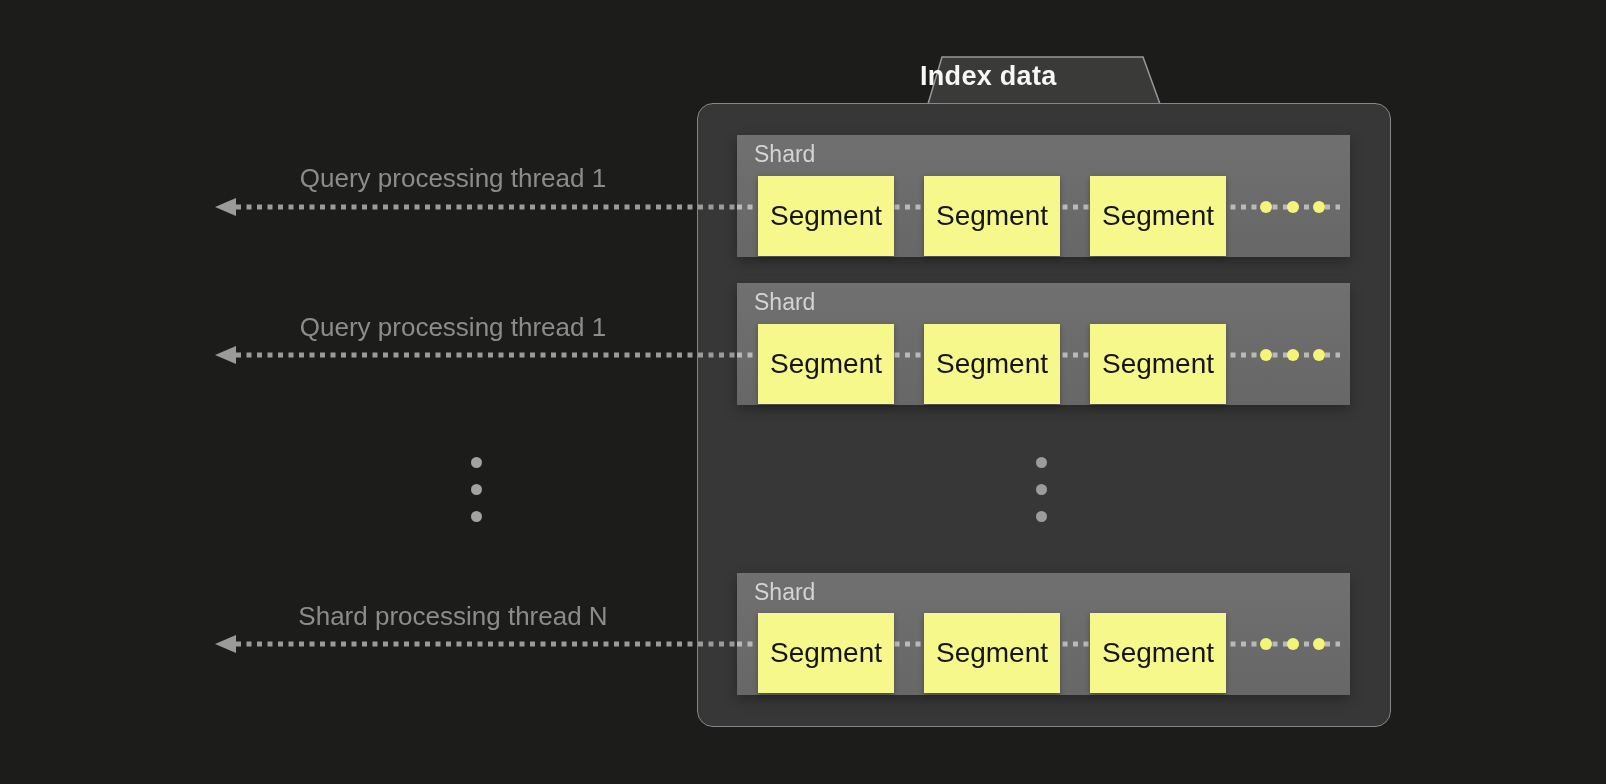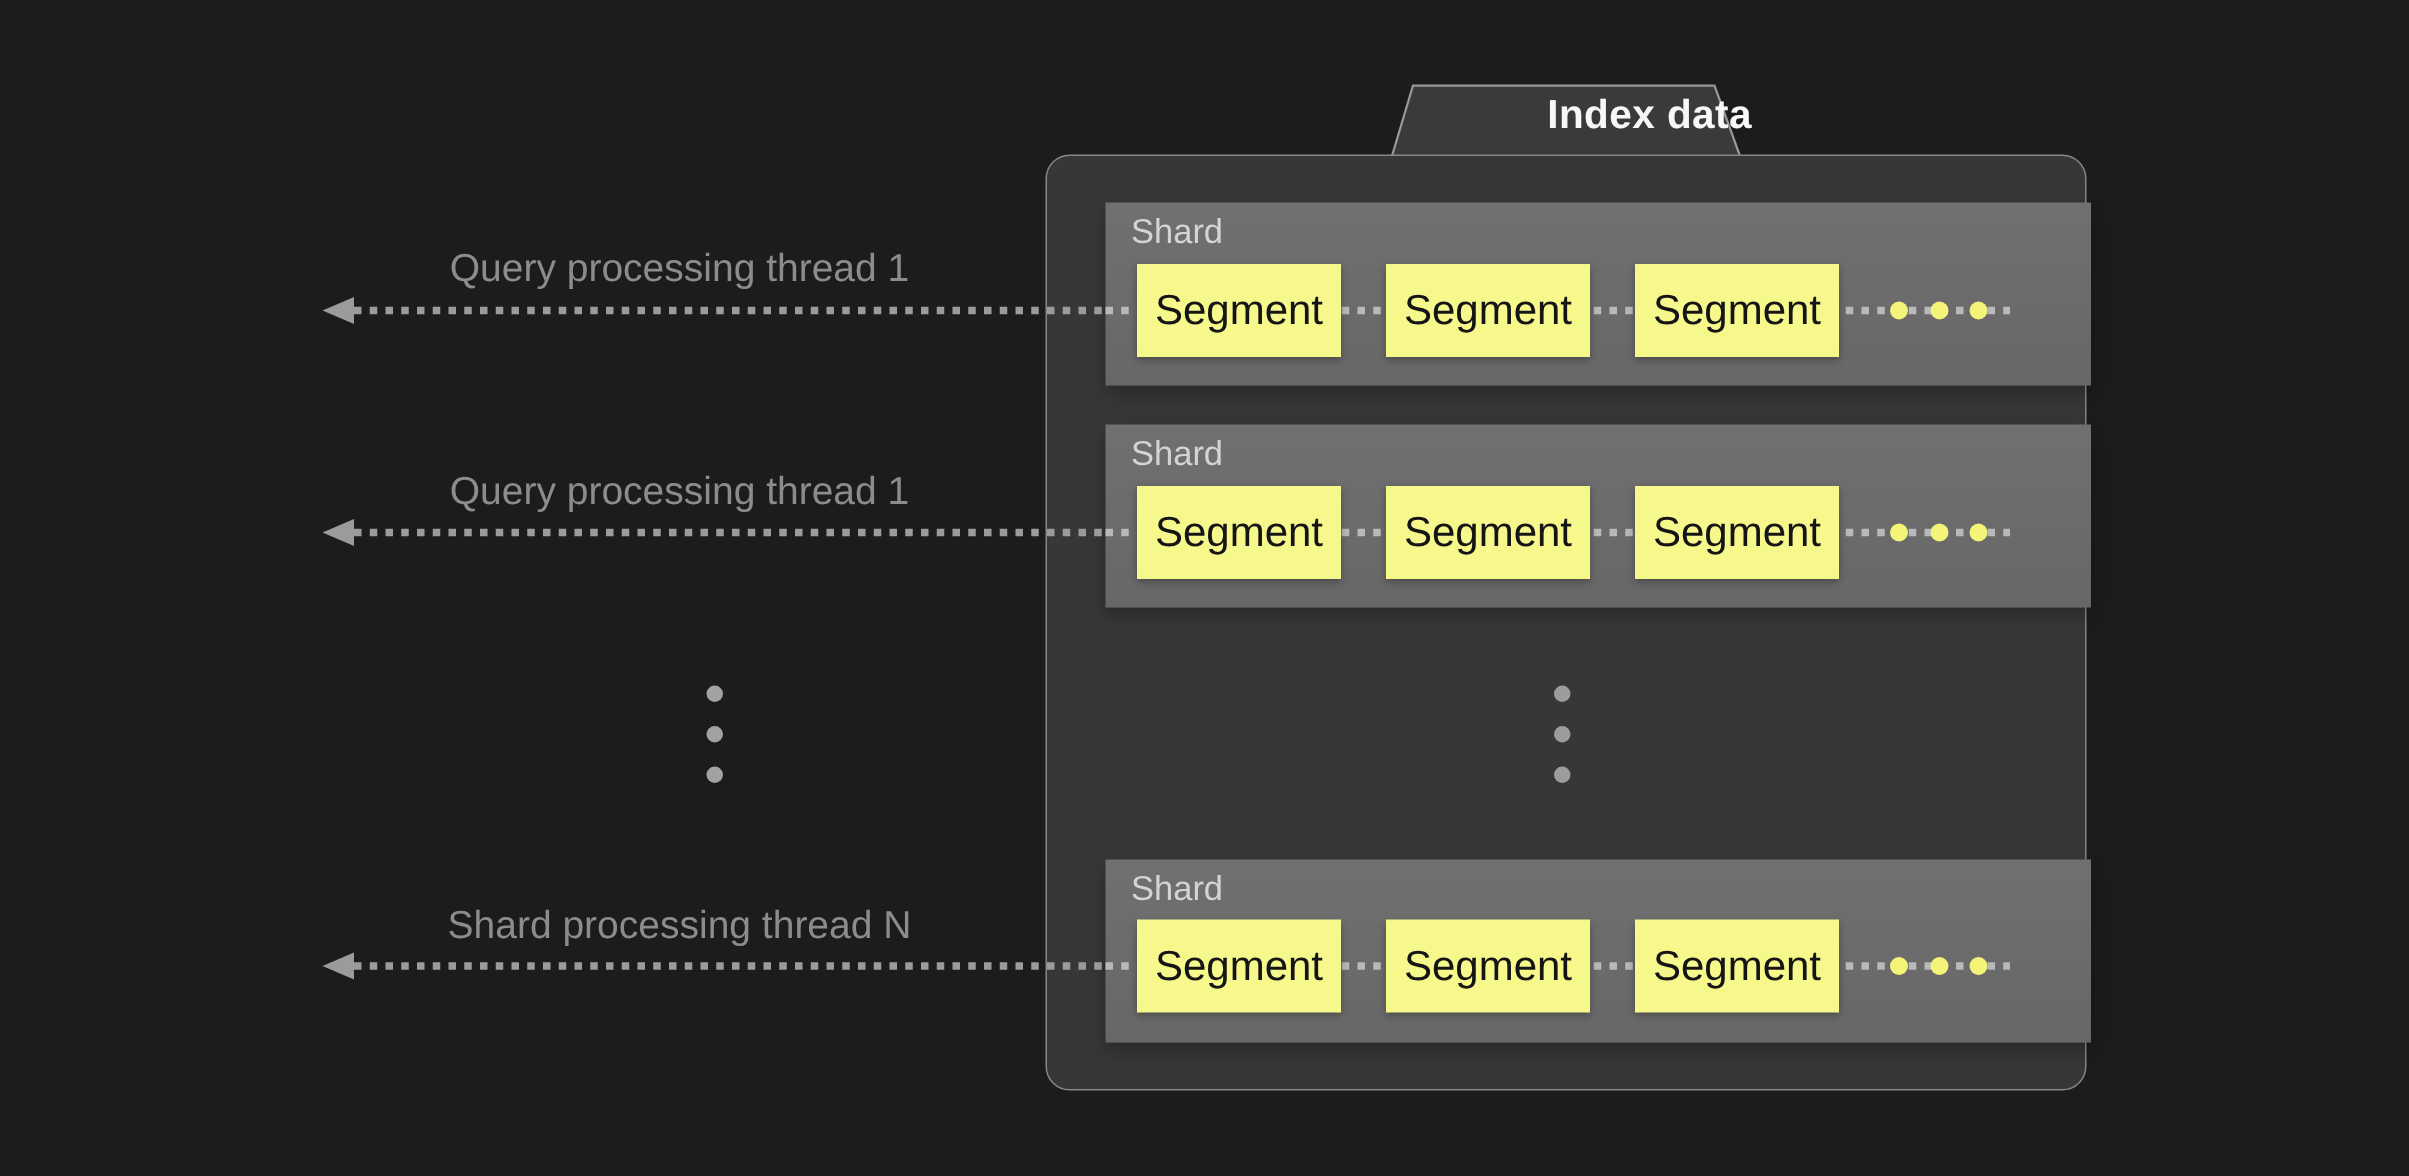--- a/index.html
+++ b/index.html
@@ -19,21 +19,21 @@
     top: 55px;
     width: 248px;
     height: 50px;
     z-index: 1;
   }
   .tab svg { display: block; }
   .tab-label {
     position: absolute;
     left: 0; top: 6px;
     width: 100%;
-    text-align: right;
+    text-align: left;
     color: #f7f7f7;
     font-size: 27px;
     font-weight: 600;
     letter-spacing: 0.3px;
   }
 
   
   .container-box {
     position: absolute;
     left: 697px;
@@ -49,21 +49,20 @@
 
   
   .shard {
     position: absolute;
     left: 737px;
     width: 613px;
     height: 122px;
     background: linear-gradient(#707070, #676767);
     box-shadow: 0 5px 12px rgba(0,0,0,0.28);
     z-index: 3;
-    padding-left: 44px;
   }
   .shard-1 { top: 135px; }
   .shard-2 { top: 283px; }
   .shard-3 { top: 573px; }
   .shard-label {
     position: absolute;
     left: 17px;
     top: 6px;
     font-size: 23px;
     color: #d4d4d4;
@@ -76,21 +75,21 @@
     width: 1606px;
     height: 784px;
     z-index: 4;
     pointer-events: none;
   }
 
   
   .segment {
     position: absolute;
     width: 136px;
-    height: 62px;
+    height: 80px;
     background: #f7f88c;
     color: #151515;
     font-size: 28px;
     font-weight: 500;
     display: flex;
     align-items: center;
     justify-content: center;
     box-shadow: 0 2px 5px rgba(0,0,0,0.3);
     z-index: 5;
   }

